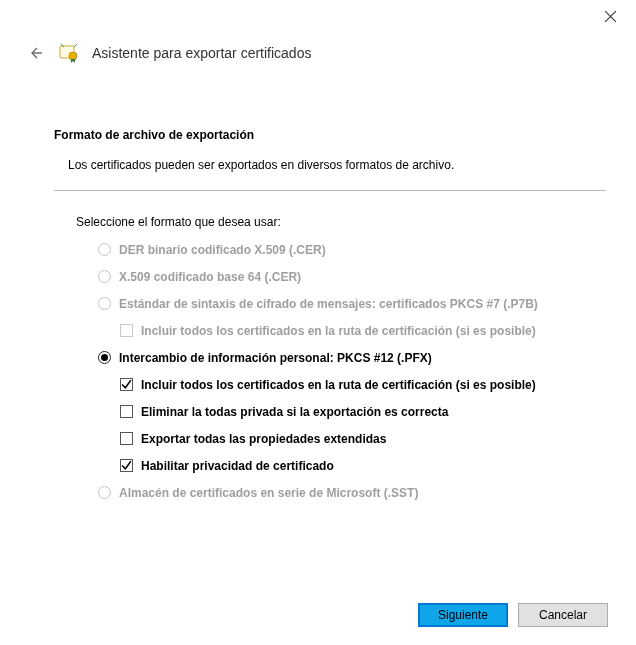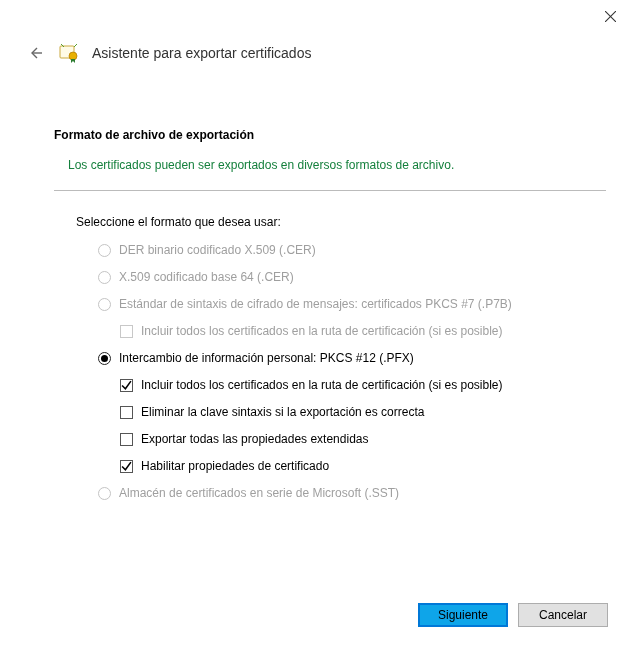--- a/index.html
+++ b/index.html
@@ -52,40 +52,41 @@
     top: 128px; left: 54px; right: 30px;
   }
   .section-title {
     font-weight: 700;
     font-size: 12px;
     color: #000;
     margin-bottom: 16px;
   }
   .section-desc {
     font-size: 12px;
-    color: #15803d;
+    color: #000000;
     margin-left: 14px;
     margin-bottom: 18px;
   }
   hr.sep {
     border: none;
     border-top: 1px solid #bbb;
     margin: 0 0 24px 0;
   }
   .prompt {
     margin-left: 22px;
     margin-bottom: 14px;
     color: #000000;
   }
   .option-list { margin-left: 44px; }
   .radio-row, .check-row {
-    display: flex; align-items: center;
+    display: flex; 
     gap: 8px;
     margin-bottom: 12px;
     line-height: 15px;
+    font-weight: bold;
   }
   .radio-row.disabled, .check-row.disabled { color: #9f9f9f; }
   .radio {
     width: 13px; height: 13px;
     border-radius: 50%;
     border: 1px solid #888;
     flex: 0 0 auto;
     display: inline-flex;
     align-items: center; justify-content: center;
     background: #fff;
@@ -203,35 +204,35 @@
             <svg viewBox="0 0 10 10" stroke="#000" stroke-width="1.4" fill="none">
                 <polyline points="1,5 4,8 9,1"></polyline>
               </svg>
           </span>
           <span>Incluir todos los certificados en la ruta de certificación (si es posible)</span>
         </div>
         <div class="check-row">
           <span class="check">
             
           </span>
-          <span>Eliminar la clave sintaxis si la exportación es correcta</span>
+          <span>Eliminar la todas privada si la exportación es correcta</span>
         </div>
         <div class="check-row">
           <span class="check">
             
           </span>
           <span>Exportar todas las propiedades extendidas</span>
         </div>
         <div class="check-row">
           <span class="check checked">
             <svg viewBox="0 0 10 10" stroke="#000" stroke-width="1.4" fill="none">
                 <polyline points="1,5 4,8 9,1"></polyline>
               </svg>
           </span>
-          <span>Habilitar propiedades de certificado</span>
+          <span>Habilitar privacidad de certificado</span>
         </div>
       </div>
 
       <div class="radio-row disabled">
         <span class="radio disabled"></span>
         <span>Almacén de certificados en serie de Microsoft (.SST)</span>
       </div>
 
     </div>
   </div>

